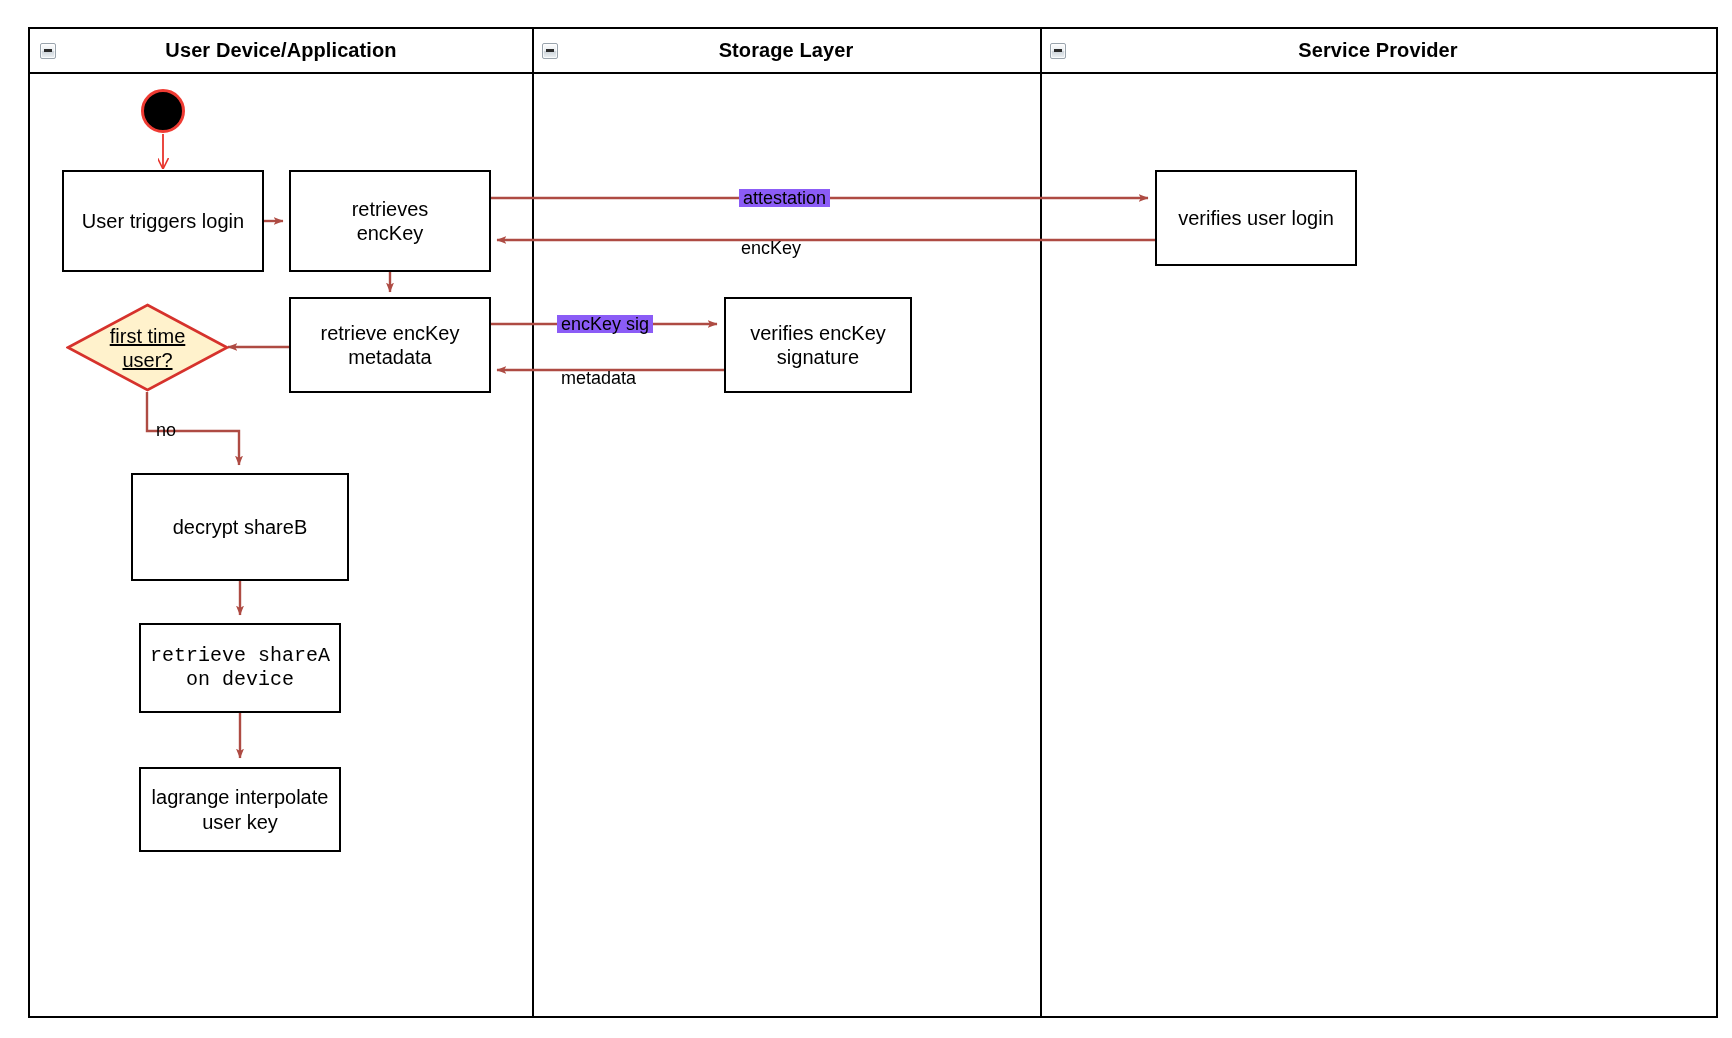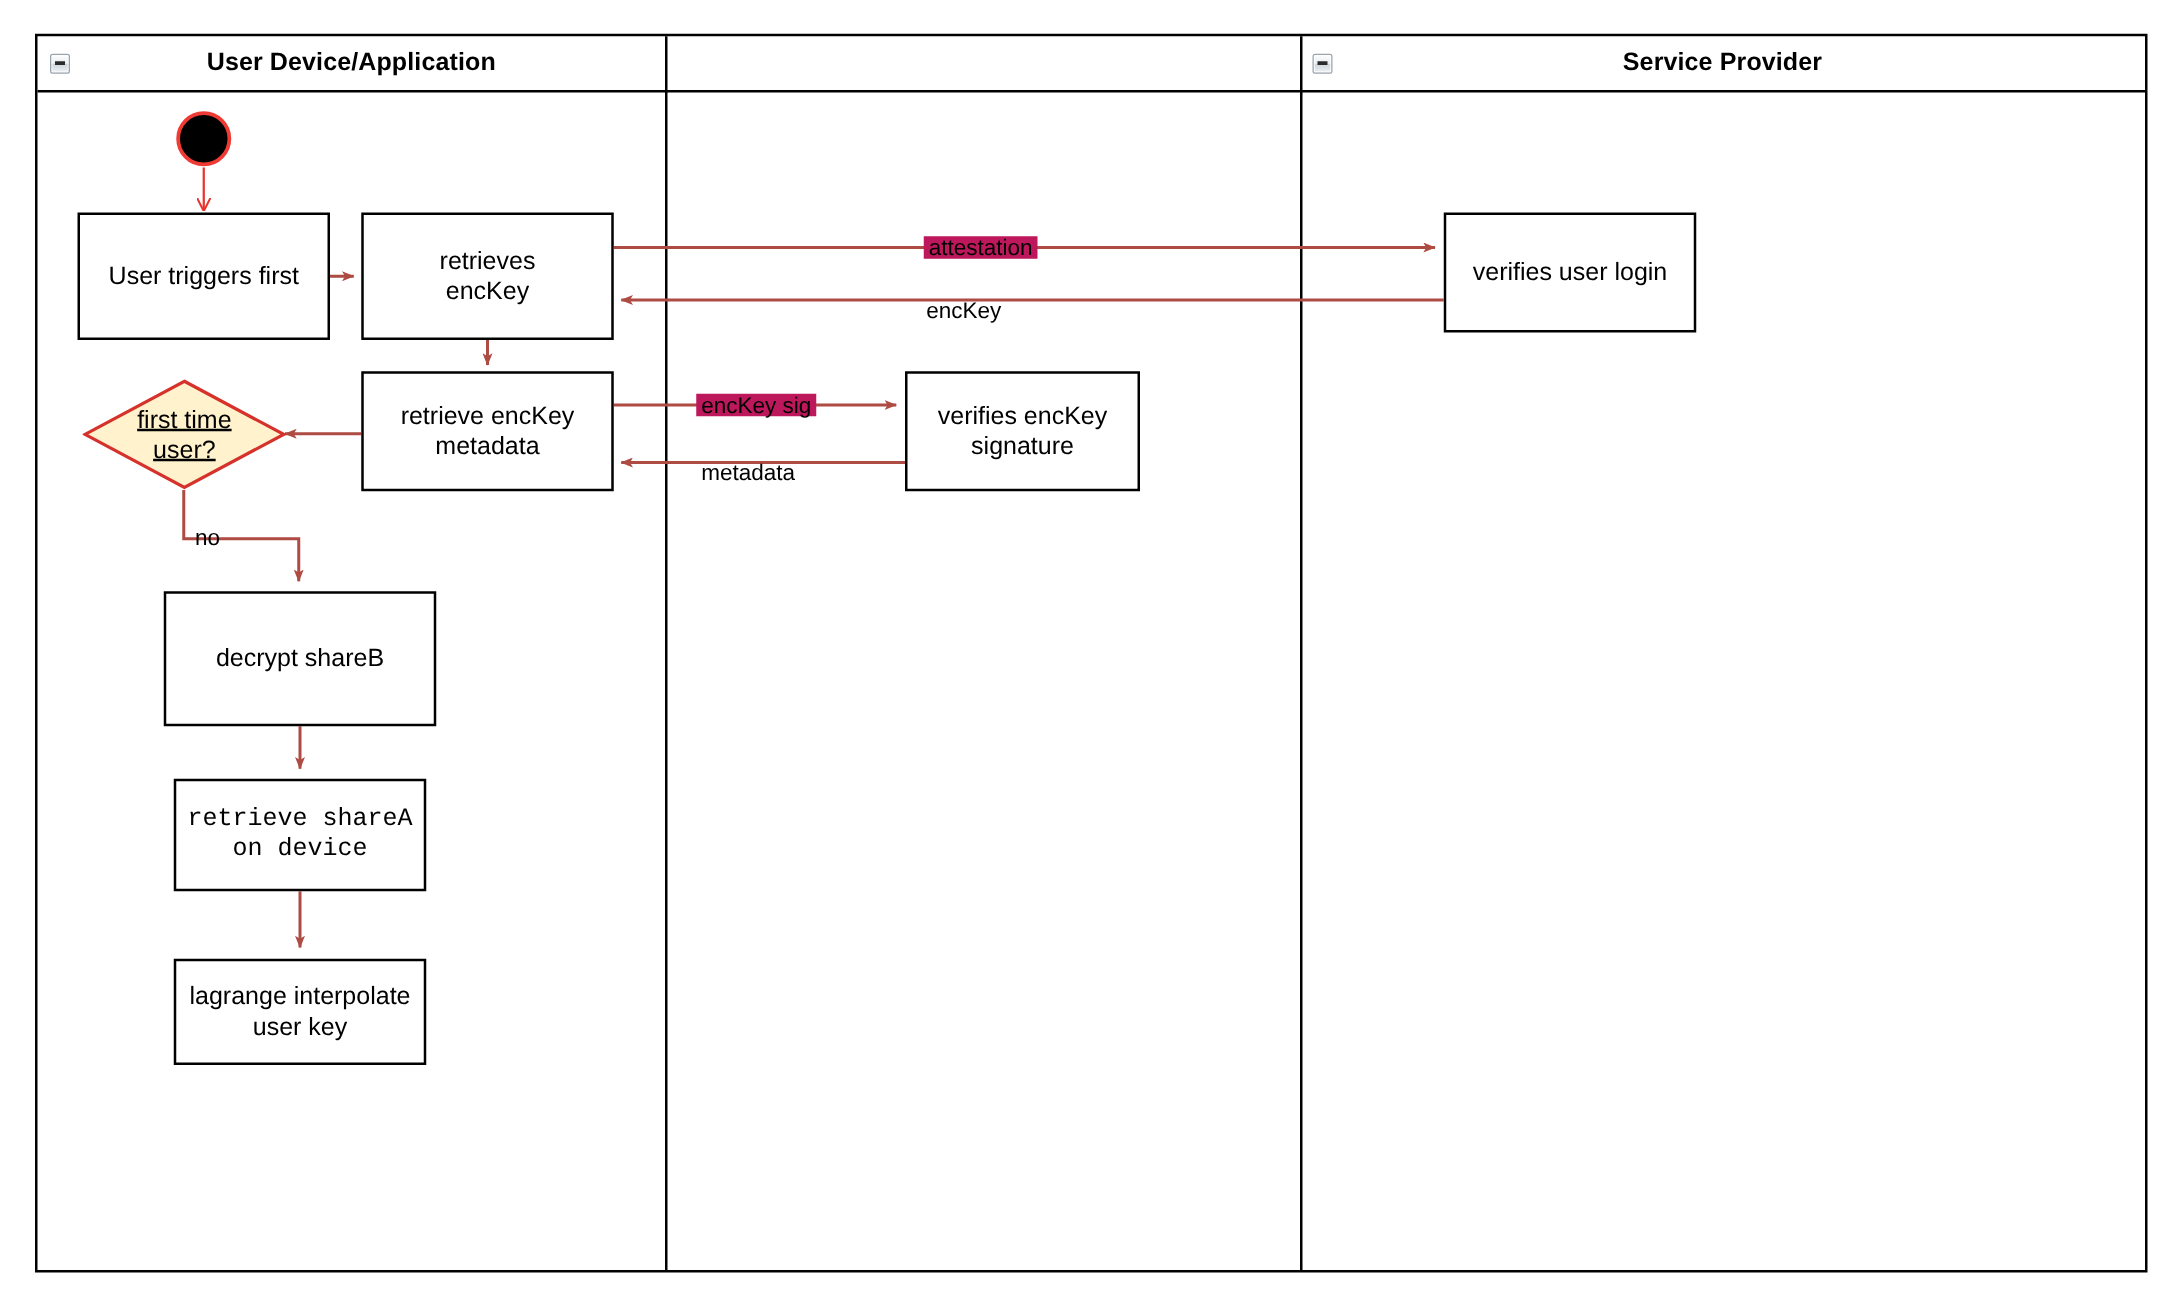--- a/index.html
+++ b/index.html
@@ -34,21 +34,21 @@
   .start-node{position:absolute;width:44px;height:44px;border-radius:50%;
               background:#000;border:3px solid #ef3b33;box-sizing:border-box;}
 
   .decision{position:absolute;}
   .decision .dlabel{position:absolute;left:0;top:0;width:100%;height:100%;
         display:flex;align-items:center;justify-content:center;text-align:center;
         font-size:20px;color:#000;line-height:1.2;}
   .decision .dlabel span{display:block;white-space:pre-line;text-decoration:underline;}
 
   
-  .edge-label{position:absolute;font-size:18px;color:#000;background:#be185d;
+  .edge-label{position:absolute;font-size:18px;color:#000;background:#8b5cf6;
               padding:0 4px;white-space:nowrap;line-height:1;}
   .edge-label.nobg{background:transparent;}
 
   svg.wires{position:absolute;left:0;top:0;width:1732px;height:1038px;
             pointer-events:none;overflow:visible;}
 </style>
 </head>
 <body>
 
 <div id="stage">
@@ -59,20 +59,26 @@
     <div class="lane-divider" style="left:502px;"></div>
     <div class="lane-divider" style="left:1010px;"></div>
 
     <div class="lane-header" style="left:0px;width:502px;">
       <div class="collapse-icon">
           <i></i>
         </div>
       <div class="lane-title">User Device/Application</div>
     </div>
 
+    <div class="lane-header" style="left:502px;width:508px;">
+      <div class="collapse-icon">
+          <i></i>
+        </div>
+      <div class="lane-title">Storage Layer</div>
+    </div>
 
     <div class="lane-header" style="left:1010px;width:676px;">
       <div class="collapse-icon">
           <i></i>
         </div>
       <div class="lane-title">Service Provider</div>
     </div>
   </div>
 
   <svg class="wires" viewBox="0 0 1732 1038">
@@ -147,21 +153,21 @@
 
   <div class="edge-label" style="left:557px;top:315px;text-align:center;">encKey sig</div>
 
   <div class="edge-label nobg" style="left:557px;top:369px;">metadata</div>
 
   <div class="edge-label nobg" style="left:152px;top:421px;text-align:right;">no</div>
 
   <div class="start-node" style="left:141px;top:89px;"></div>
 
   <div class="node" style="left:62px;top:170px;width:202px;height:102px;">
-    <span>User triggers first</span>
+    <span>User triggers login</span>
   </div>
 
   <div class="node" style="left:289px;top:170px;width:202px;height:102px;">
     <span>retrieves
 encKey</span>
   </div>
 
   <div class="node" style="left:289px;top:297px;width:202px;height:96px;">
     <span>retrieve encKey
 metadata</span>

